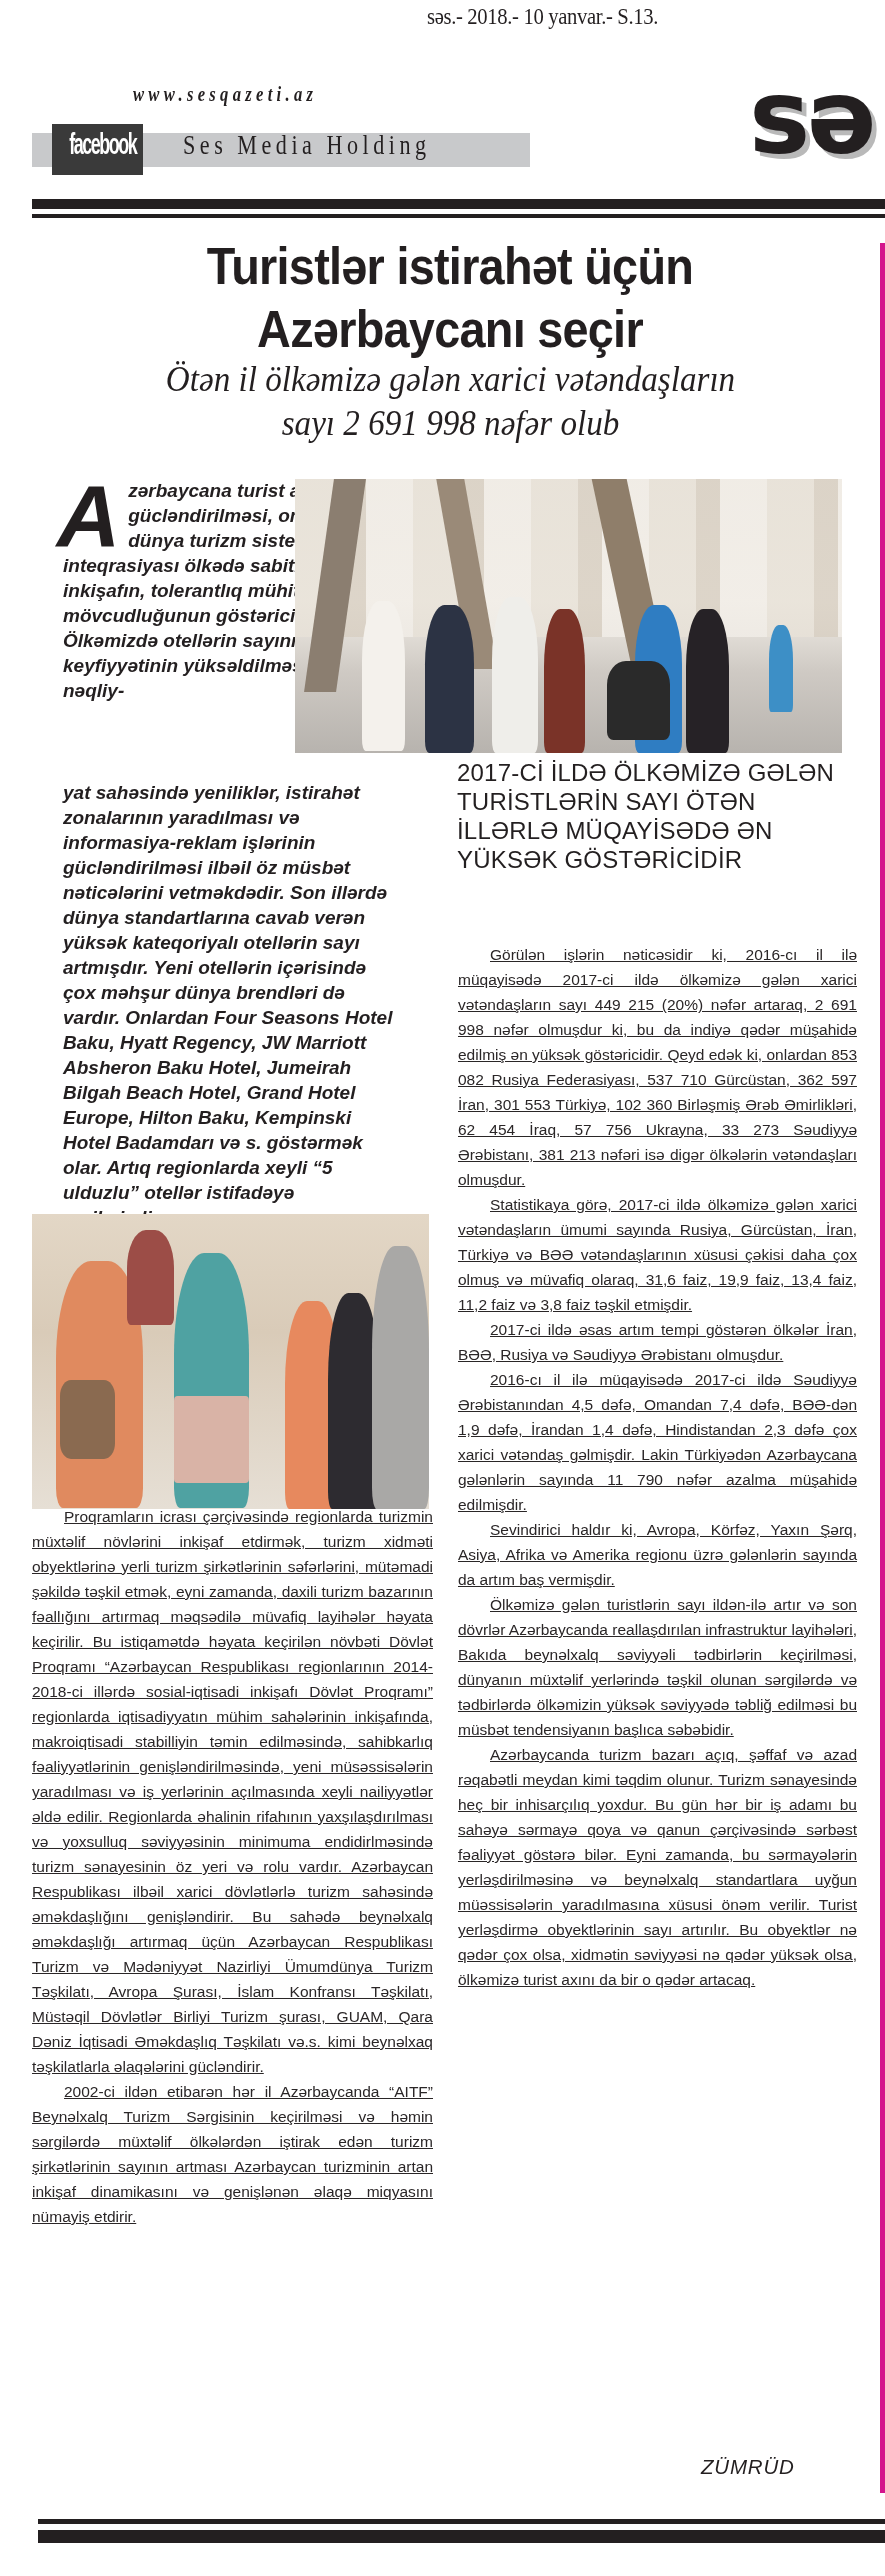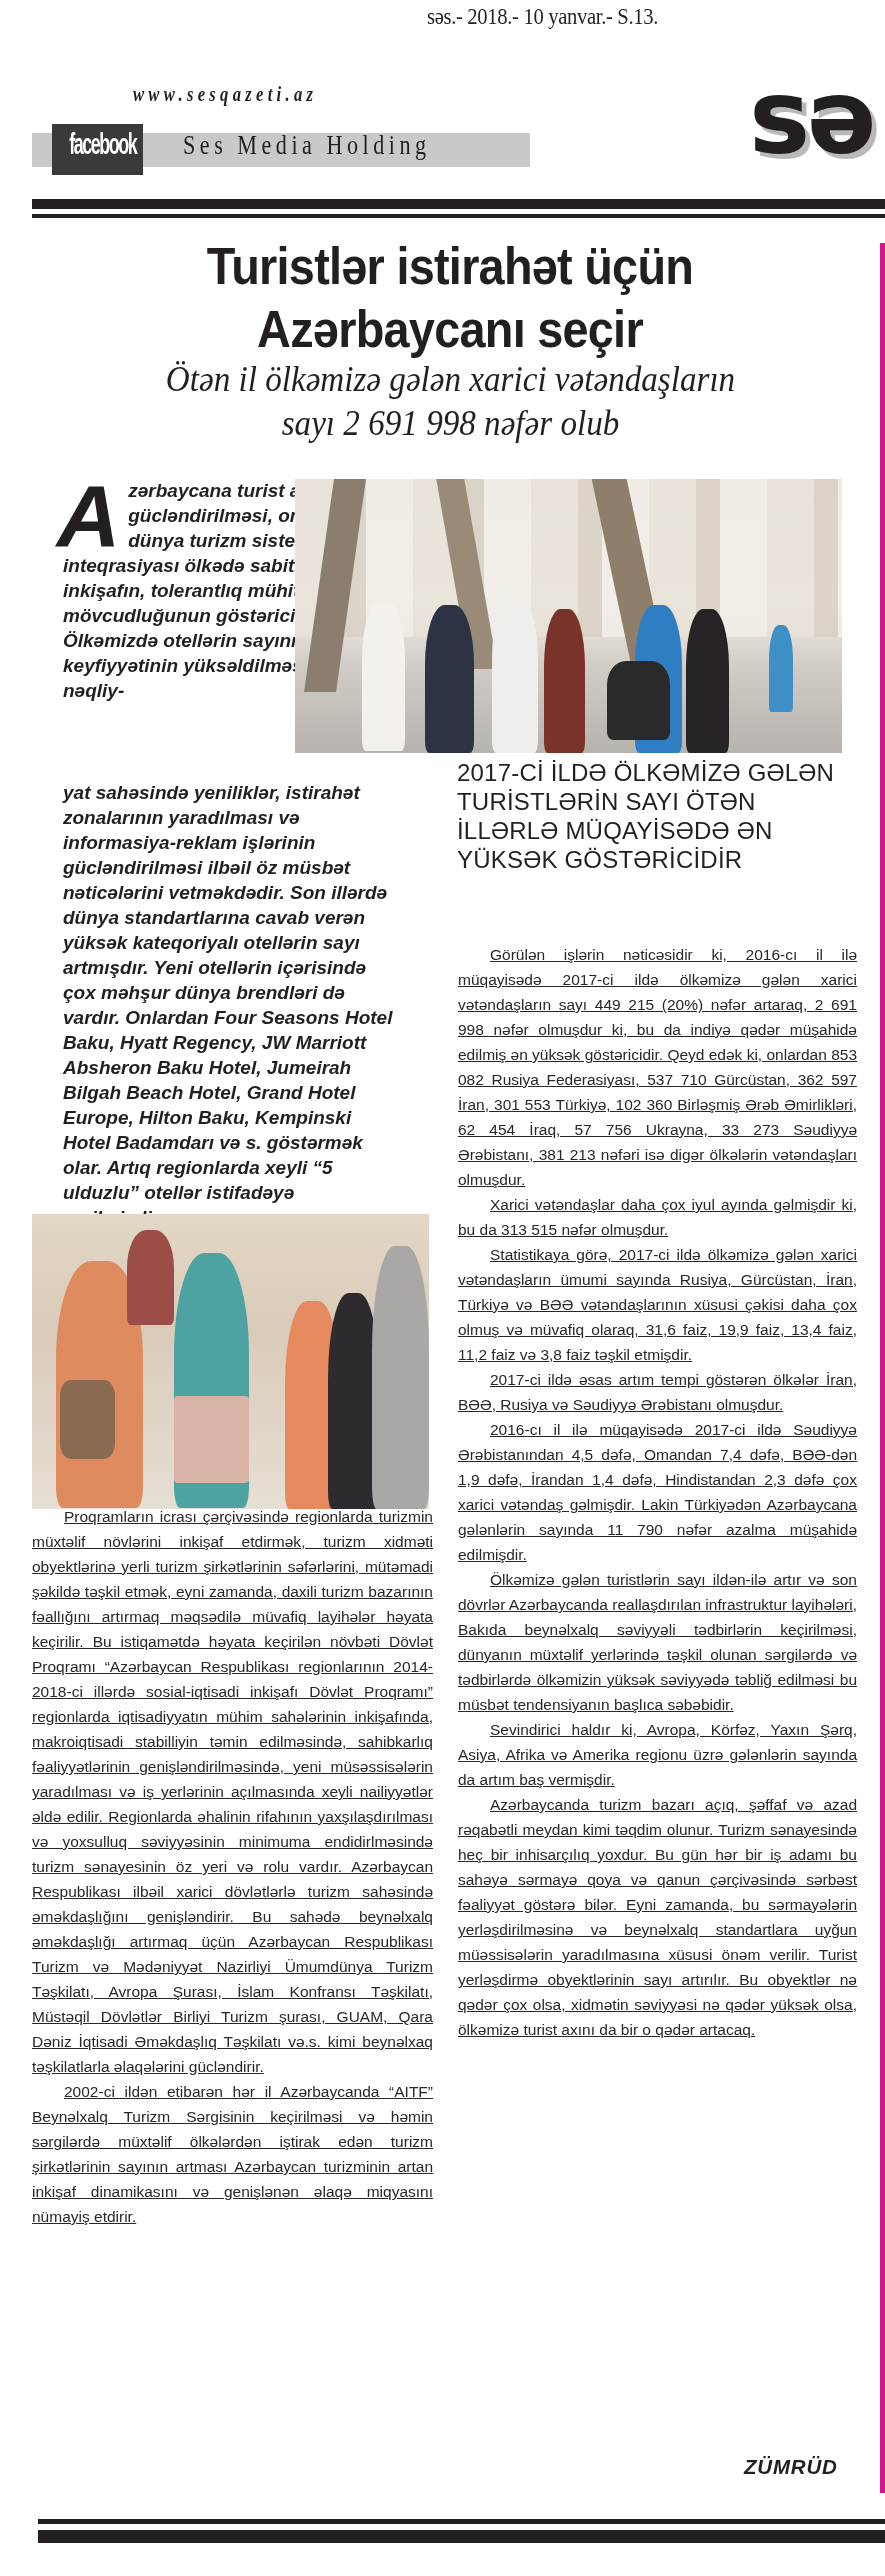--- a/index.html
+++ b/index.html
@@ -34,21 +34,21 @@
   .fig { position: absolute; border-radius: 40% 40% 8% 8%; }
 
   
   .section-title { left: 457px; top: 758px; width: 395px; font-family: "Liberation Sans", sans-serif; font-weight: normal; font-size: 24px; line-height: 29px; letter-spacing: 0.2px; }
 
   
   .body-col { font-family: "Liberation Sans", sans-serif; font-size: 15.5px; line-height: 25px; text-align: justify; color: #2a2627; }
   .body-col p { margin: 0; text-indent: 32px; text-decoration: underline; }
   .col-left { left: 32px; top: 1504px; width: 401px; }
   .col-right { left: 458px; top: 942px; width: 399px; }
-  .signature { left: 744px; top: 2455px; font-family: "Liberation Sans", sans-serif; font-weight: bold; font-style: italic; font-size: 20.5px; letter-spacing: 0.8px; }
+  .signature { left: 701px; top: 2455px; font-family: "Liberation Sans", sans-serif; font-weight: normal; font-style: italic; font-size: 20.5px; letter-spacing: 0.8px; }
 
   .rule-b1 { left: 38px; top: 2519px; width: 848px; height: 4.7px; background: #231f20; }
   .rule-b2 { left: 38px; top: 2530px; width: 848px; height: 12.6px; background: #231f20; }
 </style>
 </head>
 <body>
 
 <div class="abs citation">səs.- 2018.- 10 yanvar.- S.13.</div>
 <div class="abs website">www.sesqazeti.az</div>
 <div class="abs gray-band"></div>
@@ -103,26 +103,25 @@
   <div class="fig" style="left:95px;top:16px;width:47px;height:95px;background:#9c4d47"></div>
 </div>
 
 <div class="abs body-col col-left">
   <p>Proqramların icrası çərçivəsində regionlarda turizmin müxtəlif növlərini inkişaf etdirmək, turizm xidməti obyektlərinə yerli turizm şirkətlərinin səfərlərini,  mütəmadi şəkildə təşkil etmək, eyni zamanda, daxili turizm bazarının fəallığını artırmaq məqsədilə müvafiq layihələr həyata keçirilir. Bu istiqamətdə həyata keçirilən növbəti Dövlət Proqramı “Azərbaycan Respublikası regionlarının 2014-2018-ci illərdə sosial-iqtisadi inkişafı Dövlət Proqramı” regionlarda iqtisadiyyatın mühim sahələrinin inkişafında, makroiqtisadi stabilliyin təmin edilməsində, sahibkarlıq fəaliyyətlərinin  genişləndirilməsində, yeni müsəssisələrin yaradılması və iş yerlərinin açılmasında xeyli nailiyyətlər əldə edilir. Regionlarda əhalinin rifahının yaxşılaşdırılması və yoxsulluq səviyyəsinin minimuma endidirlməsində turizm sənayesinin öz yeri və rolu vardır. Azərbaycan Respublikası ilbəil xarici dövlətlərlə turizm sahəsində əməkdaşlığını genişləndirir. Bu sahədə beynəlxalq əməkdaşlığı artırmaq üçün Azərbaycan Respublikası Turizm və Mədəniyyət Nazirliyi Ümumdünya Turizm Təşkilatı, Avropa Şurası, İslam Konfransı Təşkilatı, Müstəqil Dövlətlər Birliyi Turizm şurası, GUAM, Qara Dəniz İqtisadi Əməkdaşlıq Təşkilatı və.s. kimi beynəlxaq təşkilatlarla əlaqələrini gücləndirir.</p>
   <p>2002-ci ildən etibarən hər il Azərbaycanda “AITF” Beynəlxalq Turizm Sərgisinin keçirilməsi və həmin sərgilərdə müxtəlif ölkələrdən iştirak edən turizm şirkətlərinin sayının artması Azərbaycan turizminin artan inkişaf dinamikasını və genişlənən əlaqə miqyasını nümayiş etdirir.</p>
 </div>
 
 <div class="abs body-col col-right">
   <p>Görülən işlərin nəticəsidir ki, 2016-cı il ilə müqayisədə 2017-ci ildə ölkəmizə gələn xarici vətəndaşların sayı 449 215 (20%) nəfər artaraq, 2 691 998 nəfər olmuşdur ki, bu da indiyə qədər müşahidə edilmiş ən yüksək göstəricidir. Qeyd edək  ki, onlardan 853 082 Rusiya Federasiyası, 537 710 Gürcüstan, 362 597 İran, 301 553 Türkiyə, 102 360 Birləşmiş Ərəb Əmirlikləri,  62 454 İraq, 57 756 Ukrayna, 33 273 Səudiyyə Ərəbistanı, 381 213 nəfəri isə digər ölkələrin vətəndaşları olmuşdur.</p>
-  <p>Xarici vətəndaşlar daha çox iyul ayında gəlmişdir ki, bu da 313 515 nəfər olmuşdur.</p>
   <p>Statistikaya görə, 2017-ci ildə ölkəmizə gələn xarici vətəndaşların ümumi sayında Rusiya, Gürcüstan, İran, Türkiyə və BƏƏ vətəndaşlarının xüsusi çəkisi daha çox olmuş və müvafiq olaraq, 31,6 faiz, 19,9 faiz, 13,4  faiz, 11,2 faiz və 3,8 faiz təşkil etmişdir.</p>
   <p>2017-ci ildə əsas artım tempi göstərən ölkələr İran, BƏƏ, Rusiya və Səudiyyə Ərəbistanı olmuşdur.</p>
   <p>2016-cı il ilə müqayisədə 2017-ci ildə Səudiyyə Ərəbistanından 4,5 dəfə, Omandan 7,4 dəfə, BƏƏ-dən 1,9 dəfə, İrandan 1,4 dəfə, Hindistandan 2,3 dəfə çox xarici vətəndaş gəlmişdir. Lakin Türkiyədən Azərbaycana gələnlərin sayında 11  790 nəfər azalma müşahidə edilmişdir.</p>
+  <p>Sevindirici haldır ki,  Avropa, Körfəz, Yaxın Şərq,  Asiya, Afrika və Amerika regionu üzrə gələnlərin sayında da artım baş vermişdir.</p>
   <p>Ölkəmizə gələn turistlərin sayı ildən-ilə artır və son dövrlər Azərbaycanda reallaşdırılan infrastruktur layihələri, Bakıda beynəlxalq səviyyəli tədbirlərin keçirilməsi, dünyanın müxtəlif yerlərində təşkil olunan sərgilərdə və tədbirlərdə ölkəmizin yüksək səviyyədə təbliğ edilməsi bu müsbət tendensiyanın başlıca səbəbidir.</p>
-  <p>Sevindirici haldır ki,  Avropa, Körfəz, Yaxın Şərq,  Asiya, Afrika və Amerika regionu üzrə gələnlərin sayında da artım baş vermişdir.</p>
   <p>Azərbaycanda  turizm bazarı açıq, şəffaf və azad rəqabətli meydan kimi təqdim olunur. Turizm sənayesində heç bir inhisarçılıq yoxdur. Bu gün hər bir iş adamı bu sahəyə sərmayə qoya və qanun çərçivəsində sərbəst fəaliyyət göstərə bilər. Eyni zamanda, bu sərmayələrin yerləşdirilməsinə və beynəlxalq standartlara uyğun müəssisələrin yaradılmasına xüsusi önəm verilir. Turist yerləşdirmə obyektlərinin sayı artırılır. Bu obyektlər nə qədər çox olsa, xidmətin səviyyəsi nə qədər yüksək olsa, ölkəmizə turist axını da bir o qədər artacaq.</p>
 </div>
 
 <div class="abs signature">ZÜMRÜD</div>
 
 <div class="abs rule-b1"></div>
 <div class="abs rule-b2"></div>
 
 
 </body></html>

